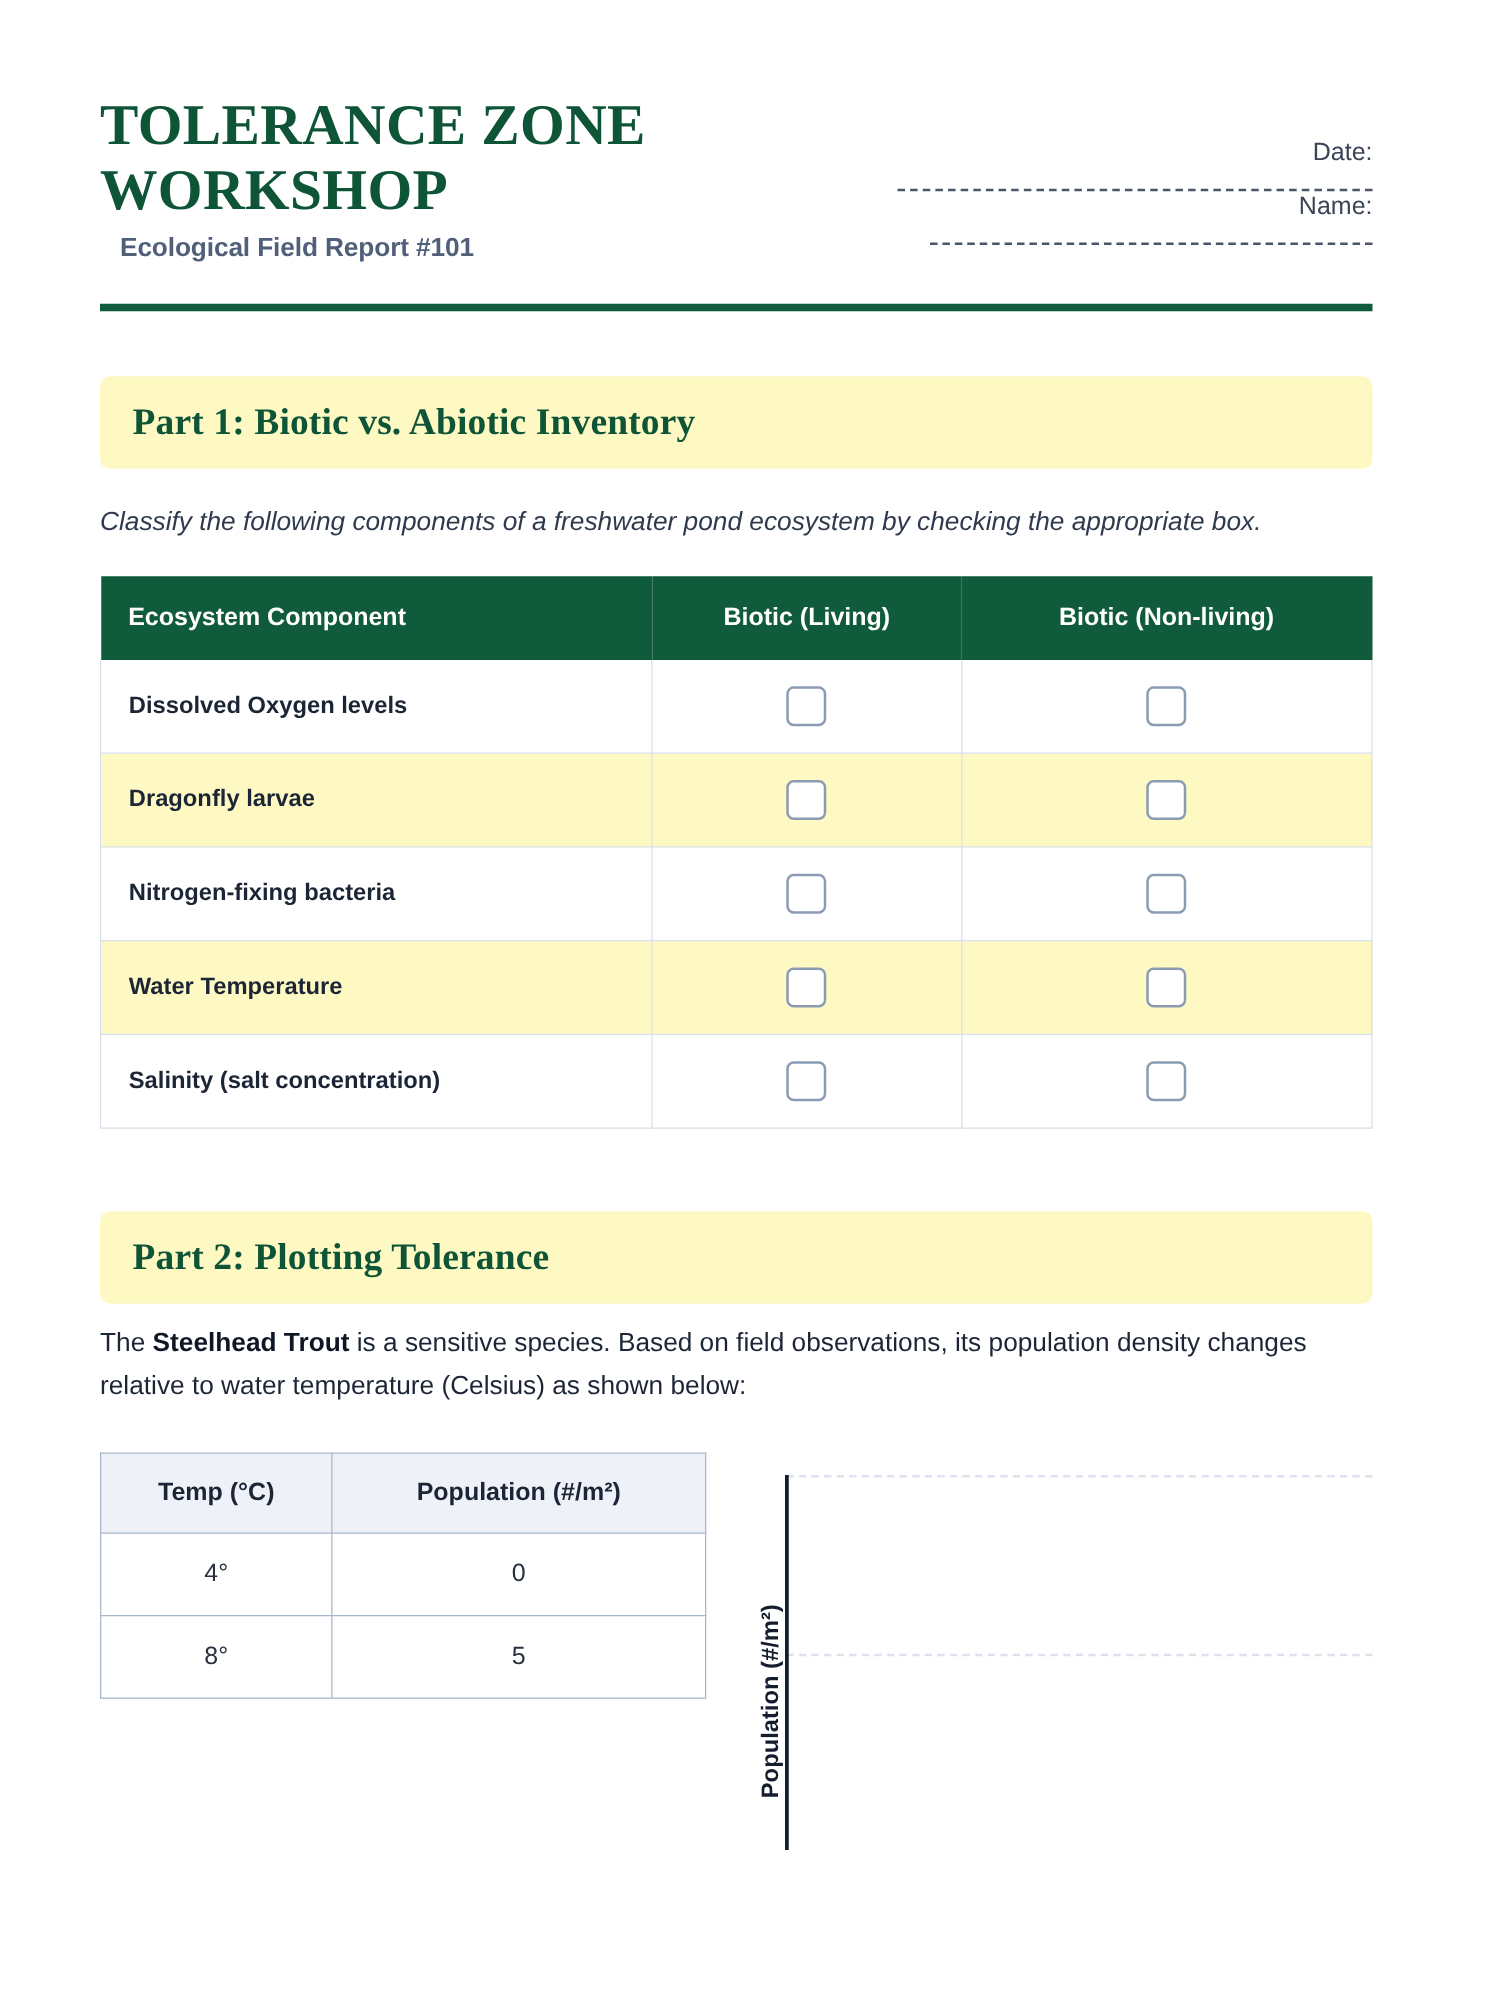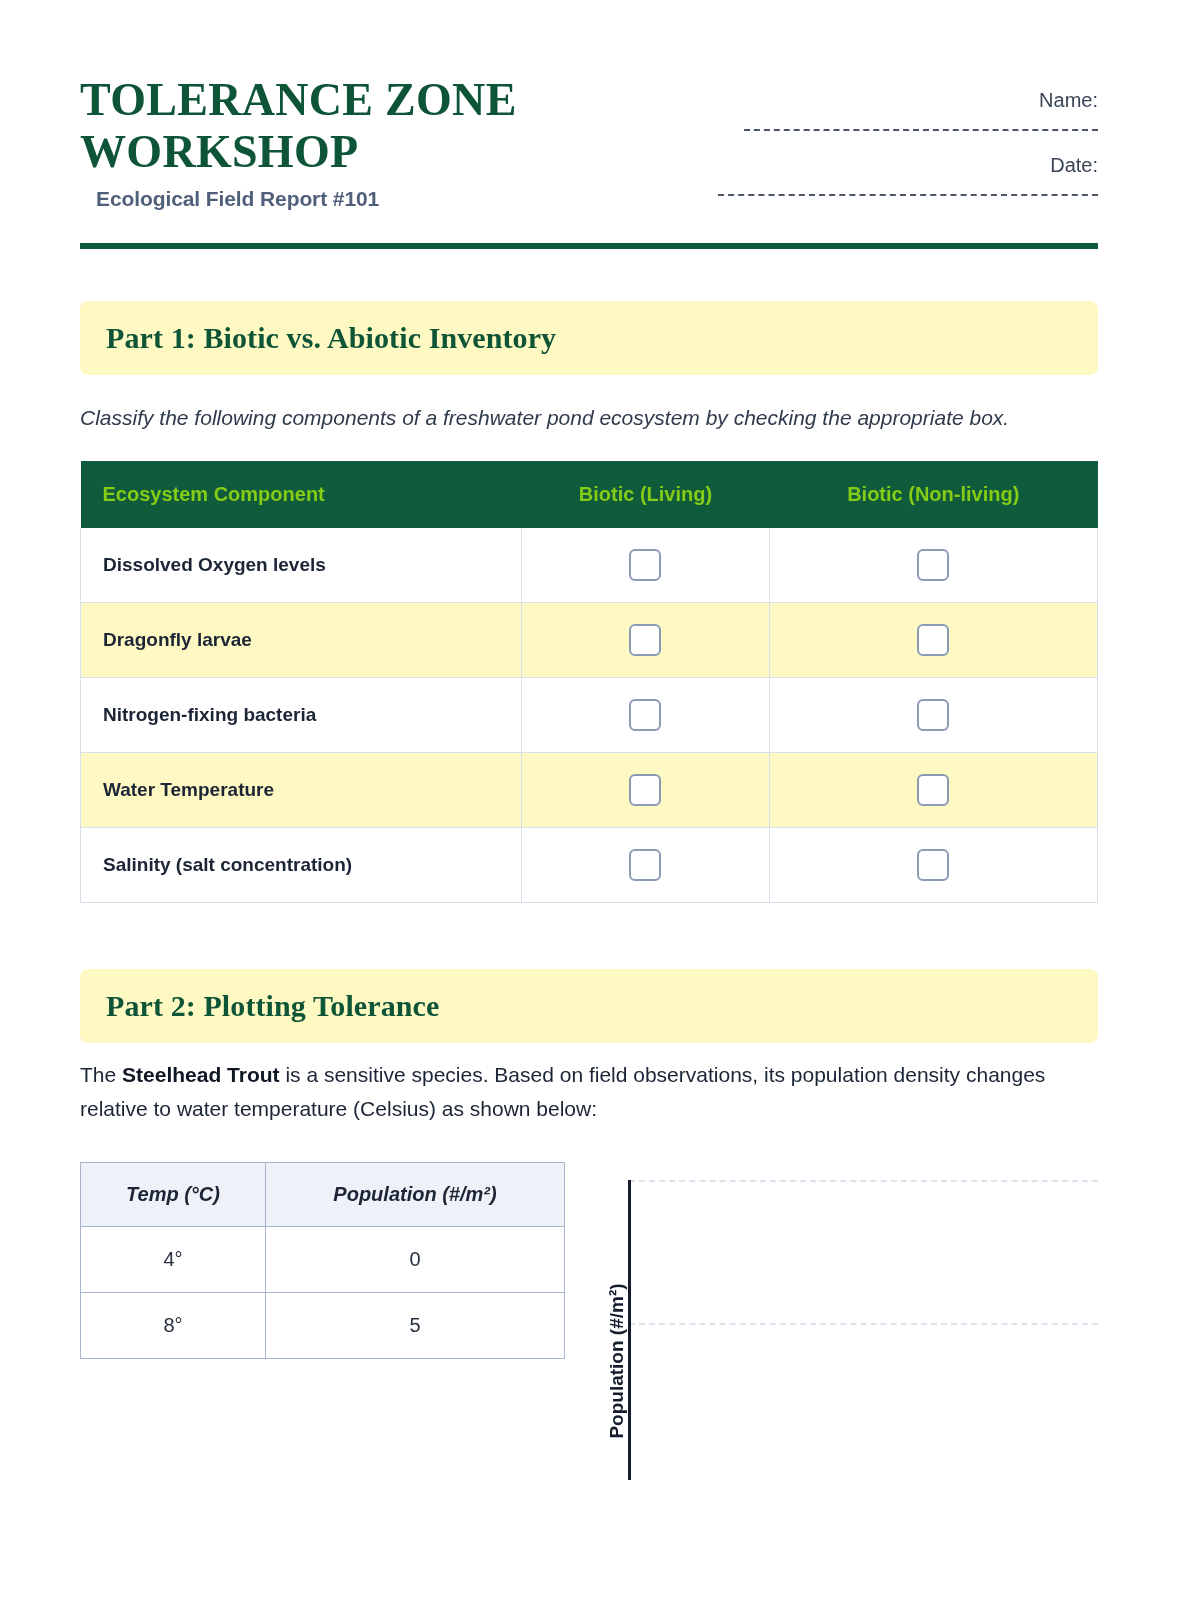--- a/index.html
+++ b/index.html
@@ -111,21 +111,21 @@
 
   
   .classify-table {
     width: 100%;
     border-collapse: collapse;
     margin-top: 26px;
     table-layout: fixed;
   }
   .classify-table th {
     background: #0f5b3b;
-    color: #84cc16;
+    color: #ffffff;
     font-size: 20px;
     font-weight: bold;
     text-align: left;
     padding: 22px 22px;
     border: none;
   }
   .classify-table th.ct-center { text-align: center; }
   .classify-table col.c1 { width: 43.4%; }
   .classify-table col.c2 { width: 24.3%; }
   .classify-table col.c3 { width: 32.3%; }
@@ -180,21 +180,20 @@
   .data-table col.d1 { width: 185px; }
   .data-table col.d2 { width: 299px; }
   .data-table th {
     background: #eef2f8;
     font-size: 20px;
     font-weight: bold;
     color: #1c2536;
     text-align: center;
     padding: 20px 8px;
     border: 1px solid #a8b6cc;
-    font-style: italic;
   }
   .data-table td {
     font-size: 20px;
     color: #28313f;
     text-align: center;
     padding: 21px 8px;
     border: 1px solid #a8b6cc;
     background: #ffffff;
   }
 
@@ -248,26 +247,26 @@
 
 <div class="page">
   <div class="content">
 
     <div class="header">
       <div class="header-left">
         <h1 class="doc-title">TOLERANCE ZONE WORKSHOP</h1>
         <p class="doc-subtitle">Ecological Field Report #101</p>
       </div>
       <div class="header-right">
+        <div class="field-row date">
+          <span class="field-label">Date:</span>
+          <span class="field-line"></span>
+        </div>
         <div class="field-row name">
           <span class="field-label">Name:</span>
-          <span class="field-line"></span>
-        </div>
-        <div class="field-row date">
-          <span class="field-label">Date:</span>
           <span class="field-line"></span>
         </div>
       </div>
     </div>
     <div class="rule"></div>
 
     <div class="banner">
       <h2 class="banner-title">Part 1: Biotic vs. Abiotic Inventory</h2>
     </div>
     <p class="instructions">Classify the following components of a freshwater pond ecosystem by checking the appropriate box.</p>

